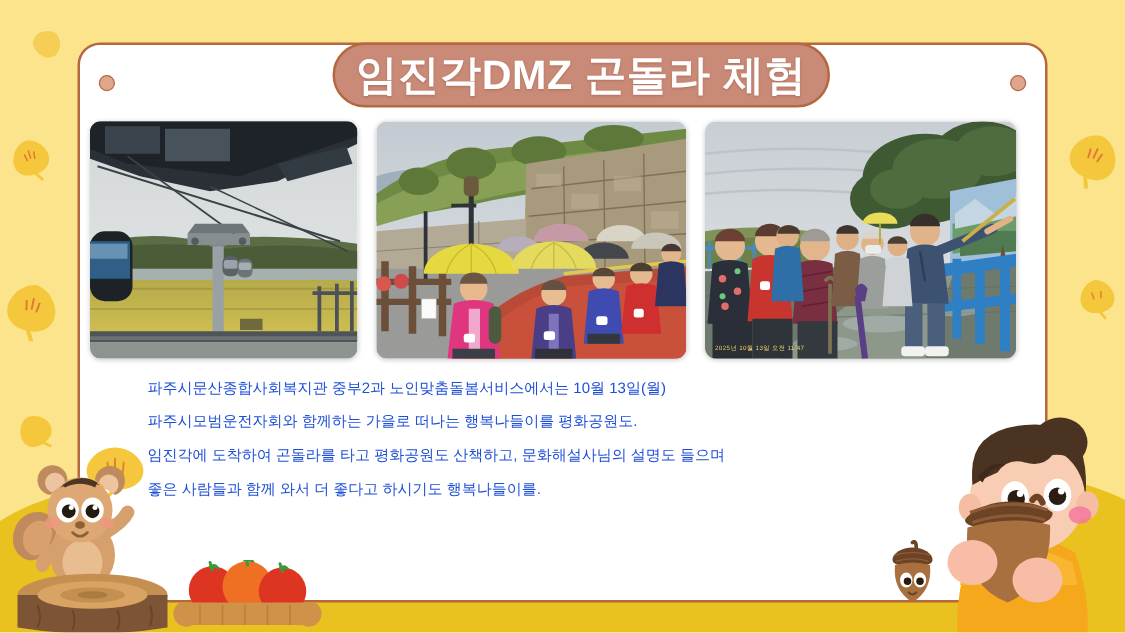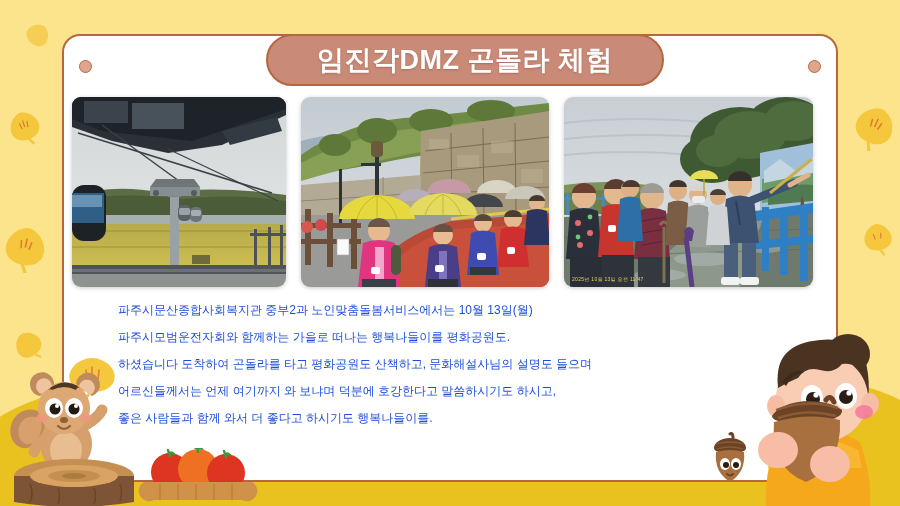--- a/index.html
+++ b/index.html
@@ -53,21 +53,21 @@
   #title-pill {
     position:absolute; z-index:4;
     left:266px; top:34px; width:398px; height:52px;
     background:#c98a77;
     border:2px solid #b5673f;
     border-radius:26px;
     display:flex; align-items:center; justify-content:center;
   }
   #title-text {
     color:#ffffff;
-    font-size:27px;
+    font-size:33px;
     font-weight:bold;
     letter-spacing:0.5px;
     text-shadow:0 1px 2px rgba(120,60,40,.35);
     white-space:nowrap;
   }
 
   
   #photo-row {
     position:absolute; z-index:3;
     left:72px; top:97px; width:756px; height:190px;
@@ -518,22 +518,21 @@
       <path d="M120 134 q5 -8 10 0 l-2 10 h-6 z" fill="#5b3f86"></path>
       </svg><span></span>
     
     <div class="stamp">2025년 10월 13일 오전 11:47</div>
   </div>
 </div>
 
 <div id="body-text">
   <p>파주시문산종합사회복지관 중부2과 노인맞춤돌봄서비스에서는 10월 13일(월)</p>
   <p>파주시모범운전자회와 함께하는 가을로 떠나는 행복나들이를 평화공원도.</p>
-  <p>하셨습니다 도착하여 곤돌라를 타고 평화공원도 산책하고, 문화해설사님의 설명도 들으며</p>
-  <p>어르신들께서는 언제 여기까지 와 보냐며 덕분에 호강한다고 말씀하시기도 하시고,</p>
+  <p>임진각에 도착하여 곤돌라를 타고 평화공원도 산책하고, 문화해설사님의 설명도 들으며</p>
   <p>좋은 사람들과 함께 와서 더 좋다고 하시기도 행복나들이를.</p>
 </div>
 
 <div id="fg-layer">
 
   <div class="fg" style="left:6px; top:352px;">
     <svg width="160" height="154" viewBox="0 0 160 154">
 
       <g transform="translate(60,6)">
         <path d="M26 34 C6 34 0 22 5 12 C10 3 20 0 26 0 C32 0 42 3 47 12 C52 22 46 34 26 34 Z" fill="#f5c73c"></path>

